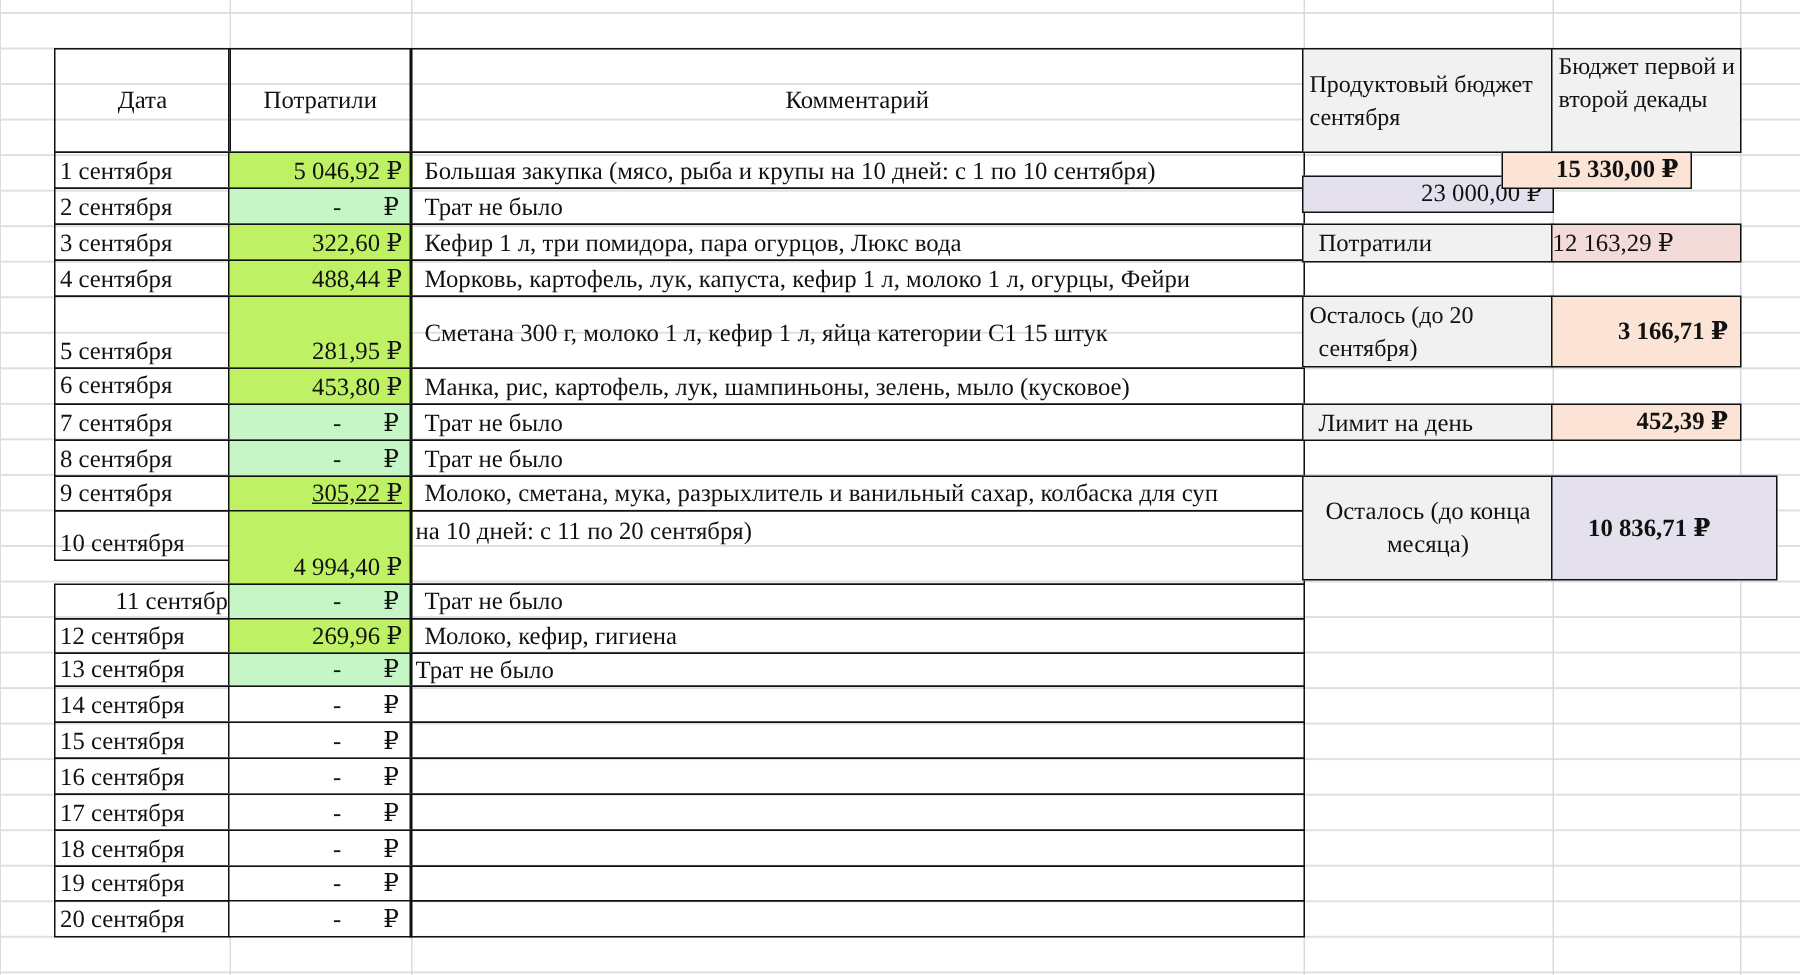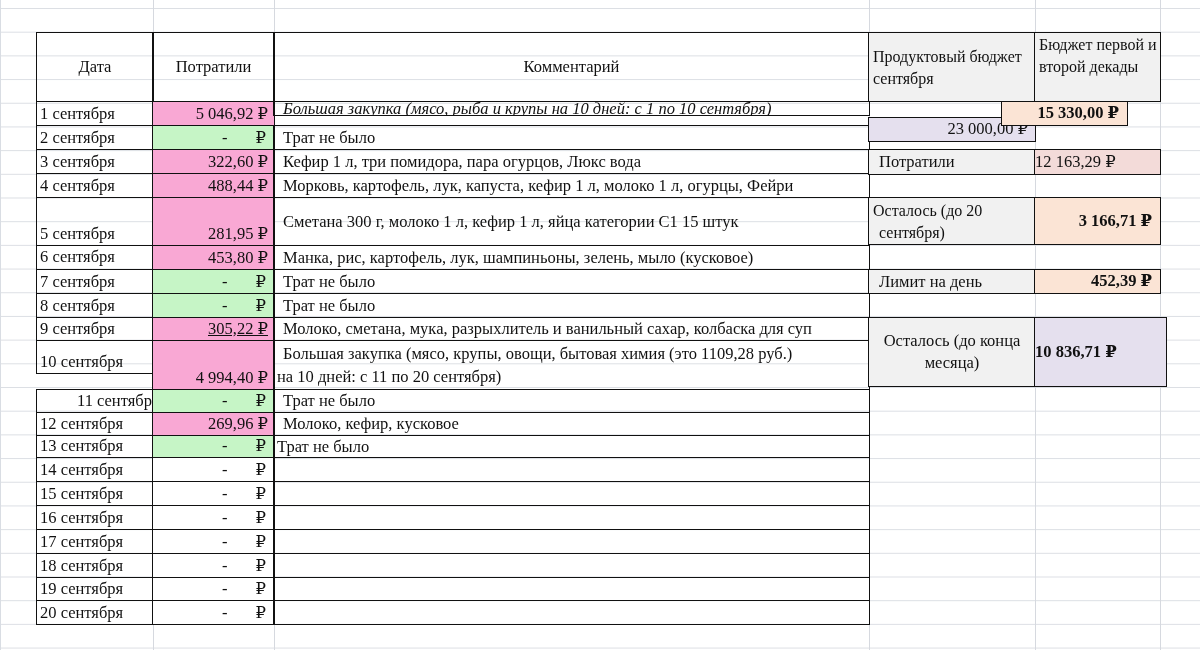--- a/index.html
+++ b/index.html
@@ -18,21 +18,21 @@
     background-position: 0 0, 0 8px;
   }
   .vline { position:absolute; top:0; width:1px; height:650px; background:#d6d9df; }
   .cell {
     position:absolute; box-sizing:border-box;
     font-size:16.5px; line-height:20px; white-space:nowrap; overflow:hidden;
     border:1.5px solid #111;
   }
   .c-date { padding:0 0 0 3px; display:flex; align-items:flex-end; padding-bottom:1px; }
   .c-spent { display:flex; align-items:flex-end; justify-content:flex-end; padding:0 6px 1px 0; }
-  .c-spent.pink { background:#f9a8d4; }
+  .c-spent.pink { background:#bef264; }
   .c-spent.green { background:#c6f5c6; }
   .c-spent.white { background:#ffffff; }
   .c-comment { padding:0 0 0 9px; display:flex; align-items:center; }
   .c-comment.flush { padding-left:3px; }
   .c-comment.multi { white-space:normal; line-height:23px; align-items:flex-start; padding-top:1px; display:block; }
   .dash-cell { display:flex; justify-content:flex-end; align-items:flex-end; padding:0 8px 1px 0; }
   .dash { margin-right:28px; }
   .hdr { display:flex; align-items:center; justify-content:center; text-align:center; }
   .rb { position:absolute; box-sizing:border-box; border:1.5px solid #111; font-size:16.5px; line-height:22px; }
   .rb.label { background:#f1f1f1; }
@@ -63,21 +63,21 @@
       <span>Комментарий</span>
     </div>
 
   <div id="rows">
       <div class="cell c-date" style="left: 36px; top: 101px; width: 118px; height: 25px;">
         <span>1 сентября</span>
       </div>
       <div class="cell c-spent pink" style="left: 152px; top: 101px; width: 123px; height: 25px;">
         <span>5 046,92 ₽</span>
       </div>
-      <div class="cell c-comment" style="left: 273px; top: 101px; width: 597px; height: 15px; font-style: italic;">
+      <div class="cell c-comment" style="left: 273px; top: 101px; width: 597px; height: 25px;">
         <span>Большая закупка (мясо, рыба и крупы на 10 дней: с 1 по 10 сентября)</span>
       </div>
       <div class="cell c-date" style="left: 36px; top: 125px; width: 118px; height: 25px;">
         <span>2 сентября</span>
       </div>
       <div class="cell c-spent dash-cell green" style="left: 152px; top: 125px; width: 123px; height: 25px;">
         <span class="dash">-</span>
         <span>₽</span>
       </div>
       <div class="cell c-comment" style="left: 273px; top: 125px; width: 597px; height: 25px;">
@@ -148,41 +148,40 @@
       <div class="cell c-comment" style="left: 273px; top: 317px; width: 597px; height: 24px;">
         <span>Молоко, сметана, мука, разрыхлитель и ванильный сахар, колбаска для суп</span>
       </div>
       <div class="cell c-date" style="left: 36px; top: 340px; width: 118px; height: 34px;">
         <span>10 сентября</span>
       </div>
       <div class="cell c-spent pink" style="left: 152px; top: 340px; width: 123px; height: 50px;">
         <span>4 994,40 ₽</span>
       </div>
       <div class="cell c-comment multi" style="left: 273px; top: 340px; width: 597px; height: 50px; padding-left: 9px;">
-        <div>Большая закупка (мясо, крупы, овощи, бытовая химия (это 1109,28 руб.)</div>
         <div style="margin-left: -6px;">на 10 дней: с 11 по 20 сентября)</div>
       </div>
       <div class="cell c-date" style="left: 36px; top: 389px; width: 118px; height: 24px; padding-left: 40px;">
         <span>11 сентября</span>
       </div>
       <div class="cell c-spent dash-cell green" style="left: 152px; top: 389px; width: 123px; height: 24px;">
         <span class="dash">-</span>
         <span>₽</span>
       </div>
       <div class="cell c-comment" style="left: 273px; top: 389px; width: 597px; height: 24px;">
         <span>Трат не было</span>
       </div>
       <div class="cell c-date" style="left: 36px; top: 412px; width: 118px; height: 24px;">
         <span>12 сентября</span>
       </div>
       <div class="cell c-spent pink" style="left: 152px; top: 412px; width: 123px; height: 24px;">
         <span>269,96 ₽</span>
       </div>
       <div class="cell c-comment" style="left: 273px; top: 412px; width: 597px; height: 24px;">
-        <span>Молоко, кефир, кусковое</span>
+        <span>Молоко, кефир, гигиена</span>
       </div>
       <div class="cell c-date" style="left: 36px; top: 435px; width: 118px; height: 23px;">
         <span>13 сентября</span>
       </div>
       <div class="cell c-spent dash-cell green" style="left: 152px; top: 435px; width: 123px; height: 23px;">
         <span class="dash">-</span>
         <span>₽</span>
       </div>
       <div class="cell c-comment flush" style="left: 273px; top: 435px; width: 597px; height: 23px;">
         <span>Трат не было</span>
@@ -274,14 +273,14 @@
       <span style="display:block;padding-left:6px;text-indent:-6px;">Осталось (до 20 сентября)</span>
     </div>
   <div class="rb peach bold" style="left:1034px;top:197px;width:127px;height:48px;text-align:right;padding-right:8px;line-height:46px;"><span>3 166,71 ₽</span></div>
 
   <div class="rb label" style="left:868px;top:269px;width:168px;height:25px;padding-left:10px;line-height:24px;"><span>Лимит на день</span></div>
   <div class="rb peach bold" style="left:1034px;top:269px;width:127px;height:25px;text-align:right;padding-right:8px;line-height:22px;"><span>452,39 ₽</span></div>
 
   <div class="rb label" style="left:868px;top:317px;width:168px;height:70px;display:flex;align-items:center;justify-content:center;text-align:center;padding:0 4px;">
       <span>Осталось (до конца месяца)</span>
     </div>
-  <div class="rb lav bold" style="left:1034px;top:317px;width:133px;height:70px;text-align:left;padding-right:20px;line-height:68px;"><span>10 836,71 ₽</span></div>
+  <div class="rb lav bold" style="left:1034px;top:317px;width:151px;height:70px;text-align:center;padding-right:20px;line-height:68px;"><span>10 836,71 ₽</span></div>
 </div>
 
 </body></html>

